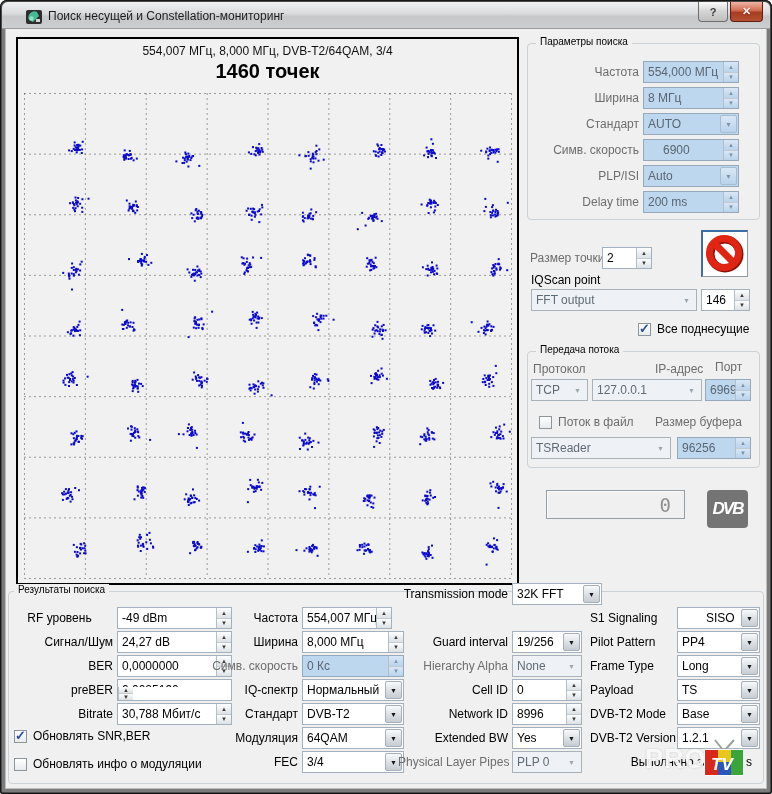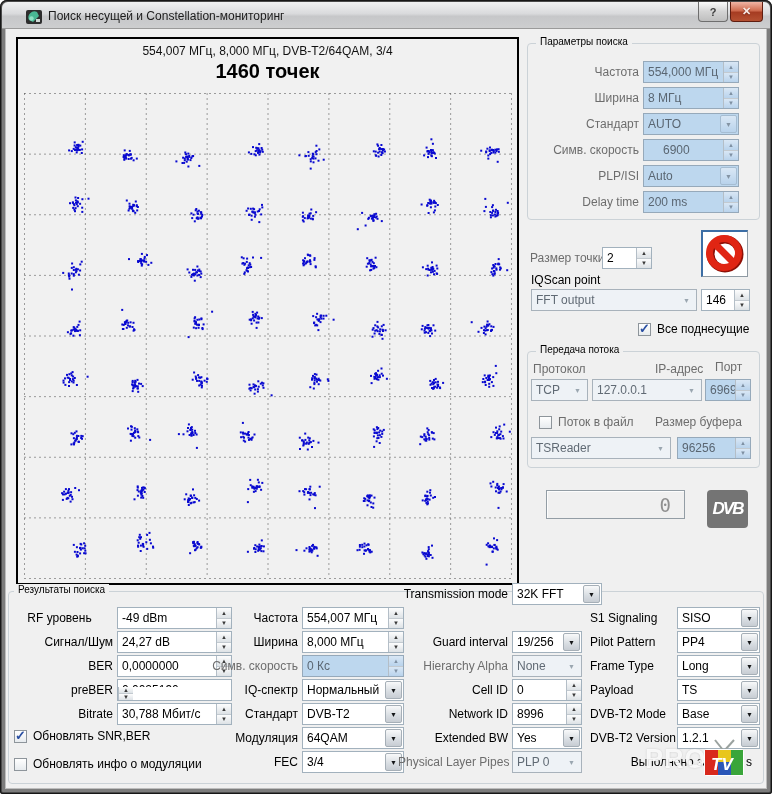--- a/index.html
+++ b/index.html
@@ -1775,21 +1775,21 @@
         <div class="fld" style="width: 115px;">
           <span class="val">30,788 Мбит/с</span>
           <div class="spinbtns">
             <div class="sb">▲</div>
             <div class="sb">▼</div>
           </div>
         </div>
       </div>
       <div class="rrow" style="left: 190px; top: 607px;">
         <div class="rlabel alignR" style="width: 112px;">Частота</div>
-        <div class="fld" style="width: 102px;">
+        <div class="fld" style="width: 90px;">
           <span class="val">554,007 МГц</span>
           <div class="spinbtns">
             <div class="sb">▲</div>
             <div class="sb">▼</div>
           </div>
         </div>
       </div>
       <div class="rrow" style="left: 190px; top: 631px;">
         <div class="rlabel alignR" style="width: 112px;">Ширина</div>
         <div class="fld" style="width: 102px;">
@@ -1888,21 +1888,21 @@
       </div>
       <div class="rrow" style="left: 398px; top: 751px;">
         <div class="rlabel alignR gray" style="width: 114px;">Physical Layer Pipes</div>
         <div class="fld dis-gray" style="width: 70px;">
           <span class="val">PLP 0</span>
           <div class="arrowbtn">▼</div>
         </div>
       </div>
       <div class="rrow" style="left: 588px; top: 607px;">
         <div class="rlabel alignL" style="width: 89px;">S1 Signaling</div>
-        <div class="fld" style="width: 83px;">
+        <div class="fld" style="width: 83px; padding-left: 24px;">
           <span class="val">SISO</span>
           <div class="arrowbtn">▼</div>
         </div>
       </div>
       <div class="rrow" style="left: 588px; top: 631px;">
         <div class="rlabel alignL" style="width: 89px;">Pilot Pattern</div>
         <div class="fld" style="width: 83px;">
           <span class="val">PP4</span>
           <div class="arrowbtn">▼</div>
         </div>

